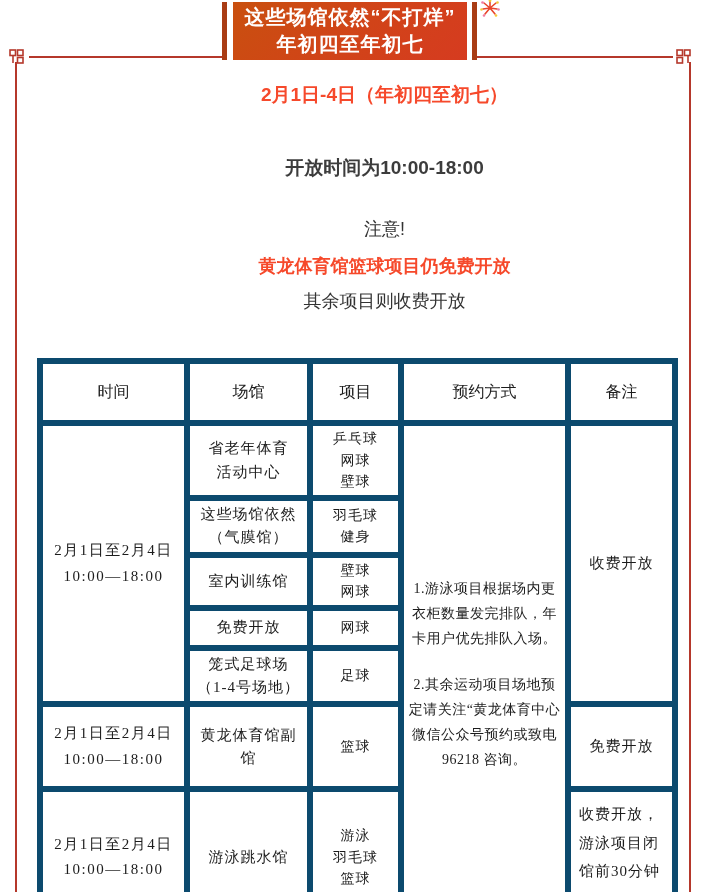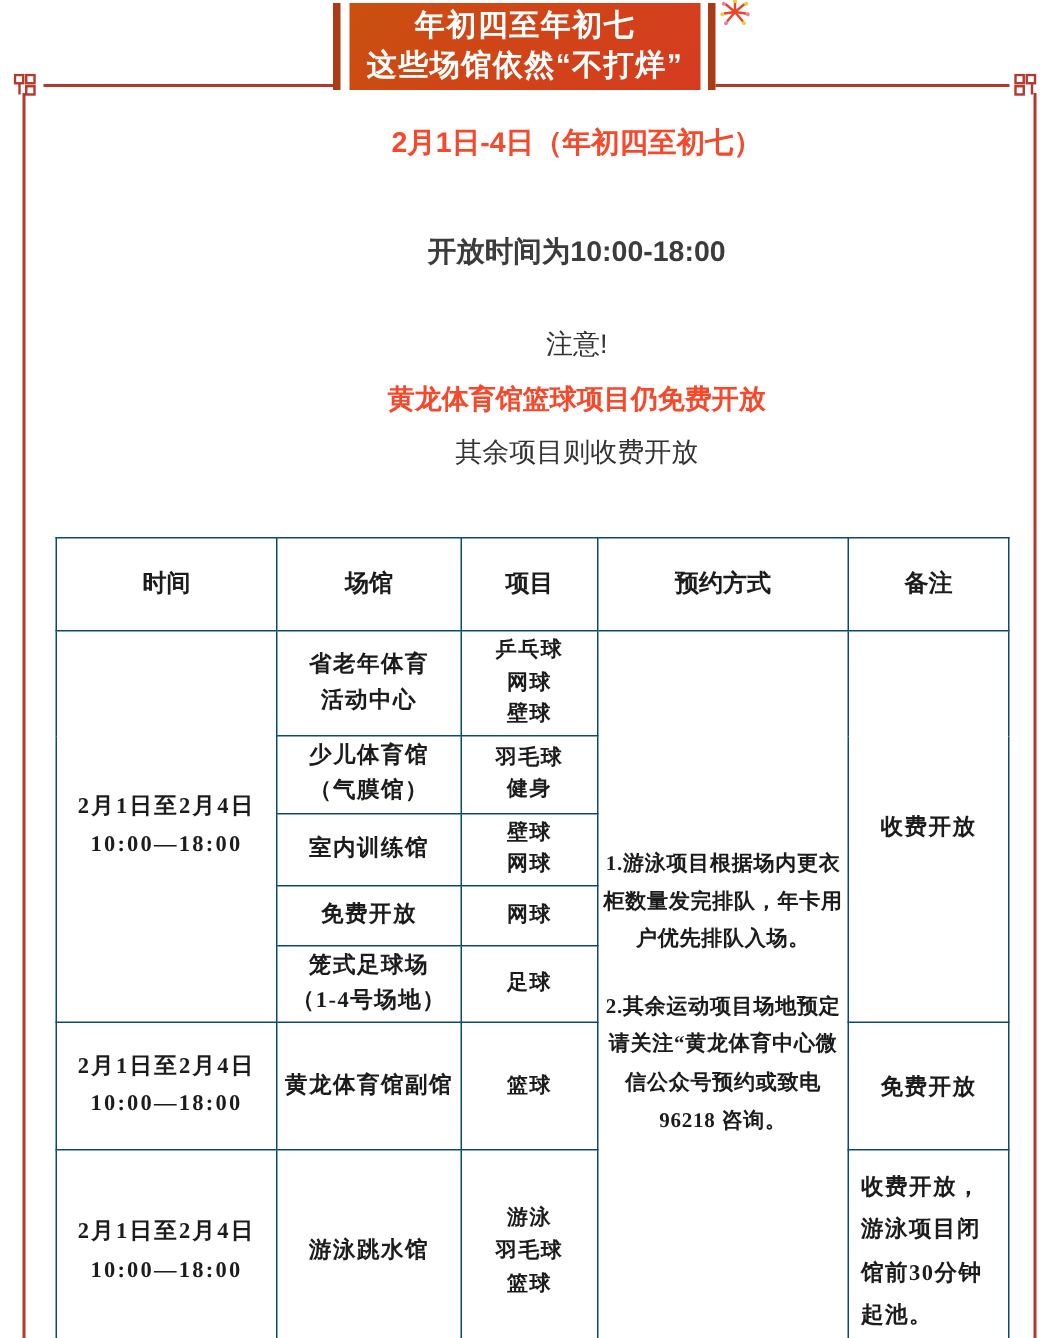--- a/index.html
+++ b/index.html
@@ -39,23 +39,23 @@
   .notice-dark{color:#333333;font-weight:normal;font-size:18px;}
   .notice-red{color:#f6492b;font-weight:bold;font-size:18px;}
   
   table.schedule{
     position:absolute;left:37px;top:358px;
     width:635px;border-collapse:collapse;table-layout:fixed;
     font-family:"Liberation Serif","DejaVu Serif",serif;
     color:#1c1c1c;
   }
   table.schedule td, table.schedule th{
-    border:1px solid #0c4a6e;
+    border:6px solid #0c4a6e;
     text-align:center;vertical-align:middle;
-    font-weight:700;
+    font-weight:400;
     padding:2px 3px;
     box-sizing:border-box;
   }
   table.schedule{border:1px solid #3f3f3f;}
   th.hdr{font-size:16px;}
   td.time{font-size:15px;white-space:pre-line;letter-spacing:1.5px;line-height:1.7;}
   td.venue{font-size:15px;white-space:pre-line;line-height:1.55;letter-spacing:1px;}
   td.prog{font-size:14px;white-space:pre-line;line-height:1.55;letter-spacing:1px;}
   td.booking{
     text-align:left;vertical-align:middle;
@@ -120,22 +120,22 @@
       <circle cx="24.5" cy="9.5" r="1.3" fill="#f07ba0"></circle>
       <circle cx="10" cy="15.5" r="1.3" fill="#f07ba0"></circle>
       <circle cx="22" cy="15.5" r="1.3" fill="#f7c838"></circle>
       <circle cx="16" cy="8" r="1.6" fill="#e8452a"></circle>
     </g>
   </svg>
 
   <div class="banner-bar left"></div>
   <div class="banner-bar right"></div>
   <div class="banner">
+    <div>这些场馆依然“不打烊”</div>
     <div>年初四至年初七</div>
-    <div>这些场馆依然“不打烊”</div>
   </div>
 
   <div class="center-text red-line" style="top:82px;">2月1日-4日（年初四至初七）</div>
   <div class="center-text dark-line" style="top:155px;">开放时间为10:00-18:00</div>
 
   <div class="center-text notice-dark" style="top:217px;">注意!</div>
   <div class="center-text notice-dark" style="top:289px;">其余项目则收费开放</div>
   <div class="center-text notice-red" style="top:254px;">黄龙体育馆篮球项目仍免费开放</div>
 
   <table class="schedule">
@@ -164,21 +164,21 @@
         <td class="prog">乒乓球
 网球
 壁球</td>
         <td class="booking" rowspan="7">
           <p>1.游泳项目根据场内更衣柜数量发完排队，年卡用户优先排队入场。</p>
           <p>2.其余运动项目场地预定请关注“黄龙体育中心微信公众号预约或致电 96218 咨询。</p>
         </td>
         <td class="remark" rowspan="5">收费开放</td>
       </tr>
       <tr class="ra2">
-        <td class="venue">少儿体育馆
+        <td class="venue">这些场馆依然
 （气膜馆）</td>
         <td class="prog">羽毛球
 健身</td>
       </tr>
       <tr class="ra3">
         <td class="venue">室内训练馆</td>
         <td class="prog">壁球
 网球</td>
       </tr>
       <tr class="ra4">

